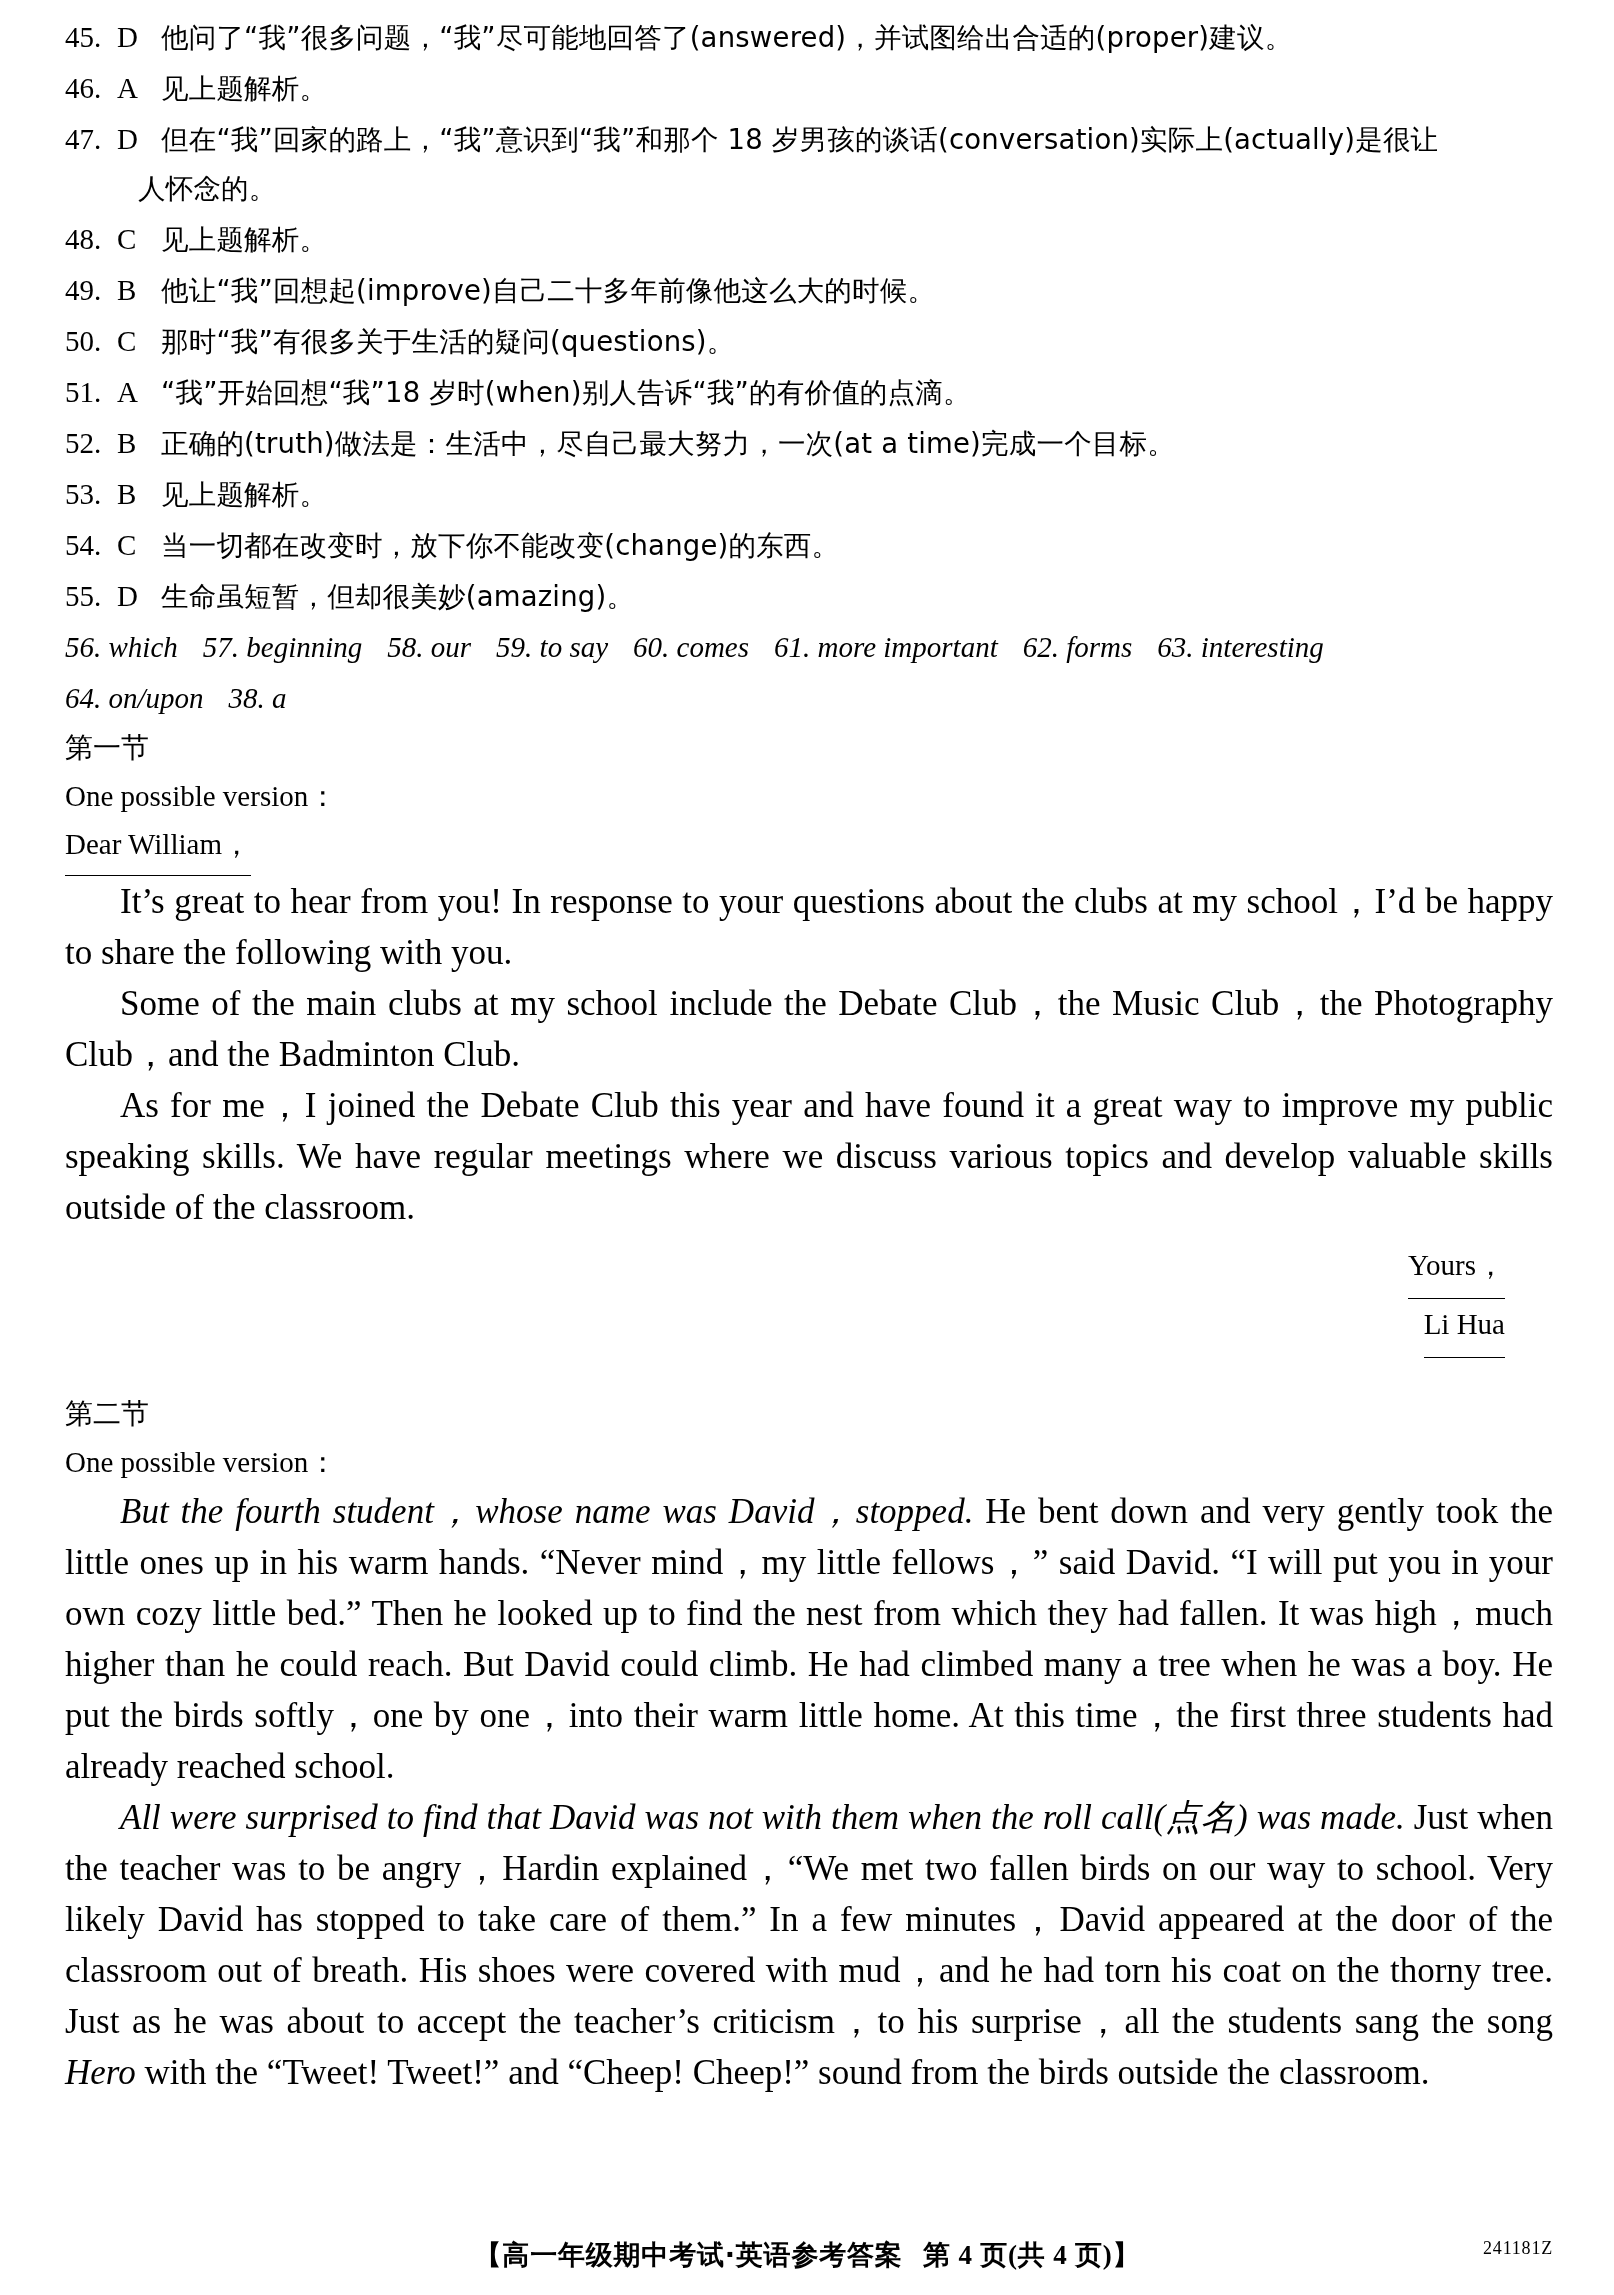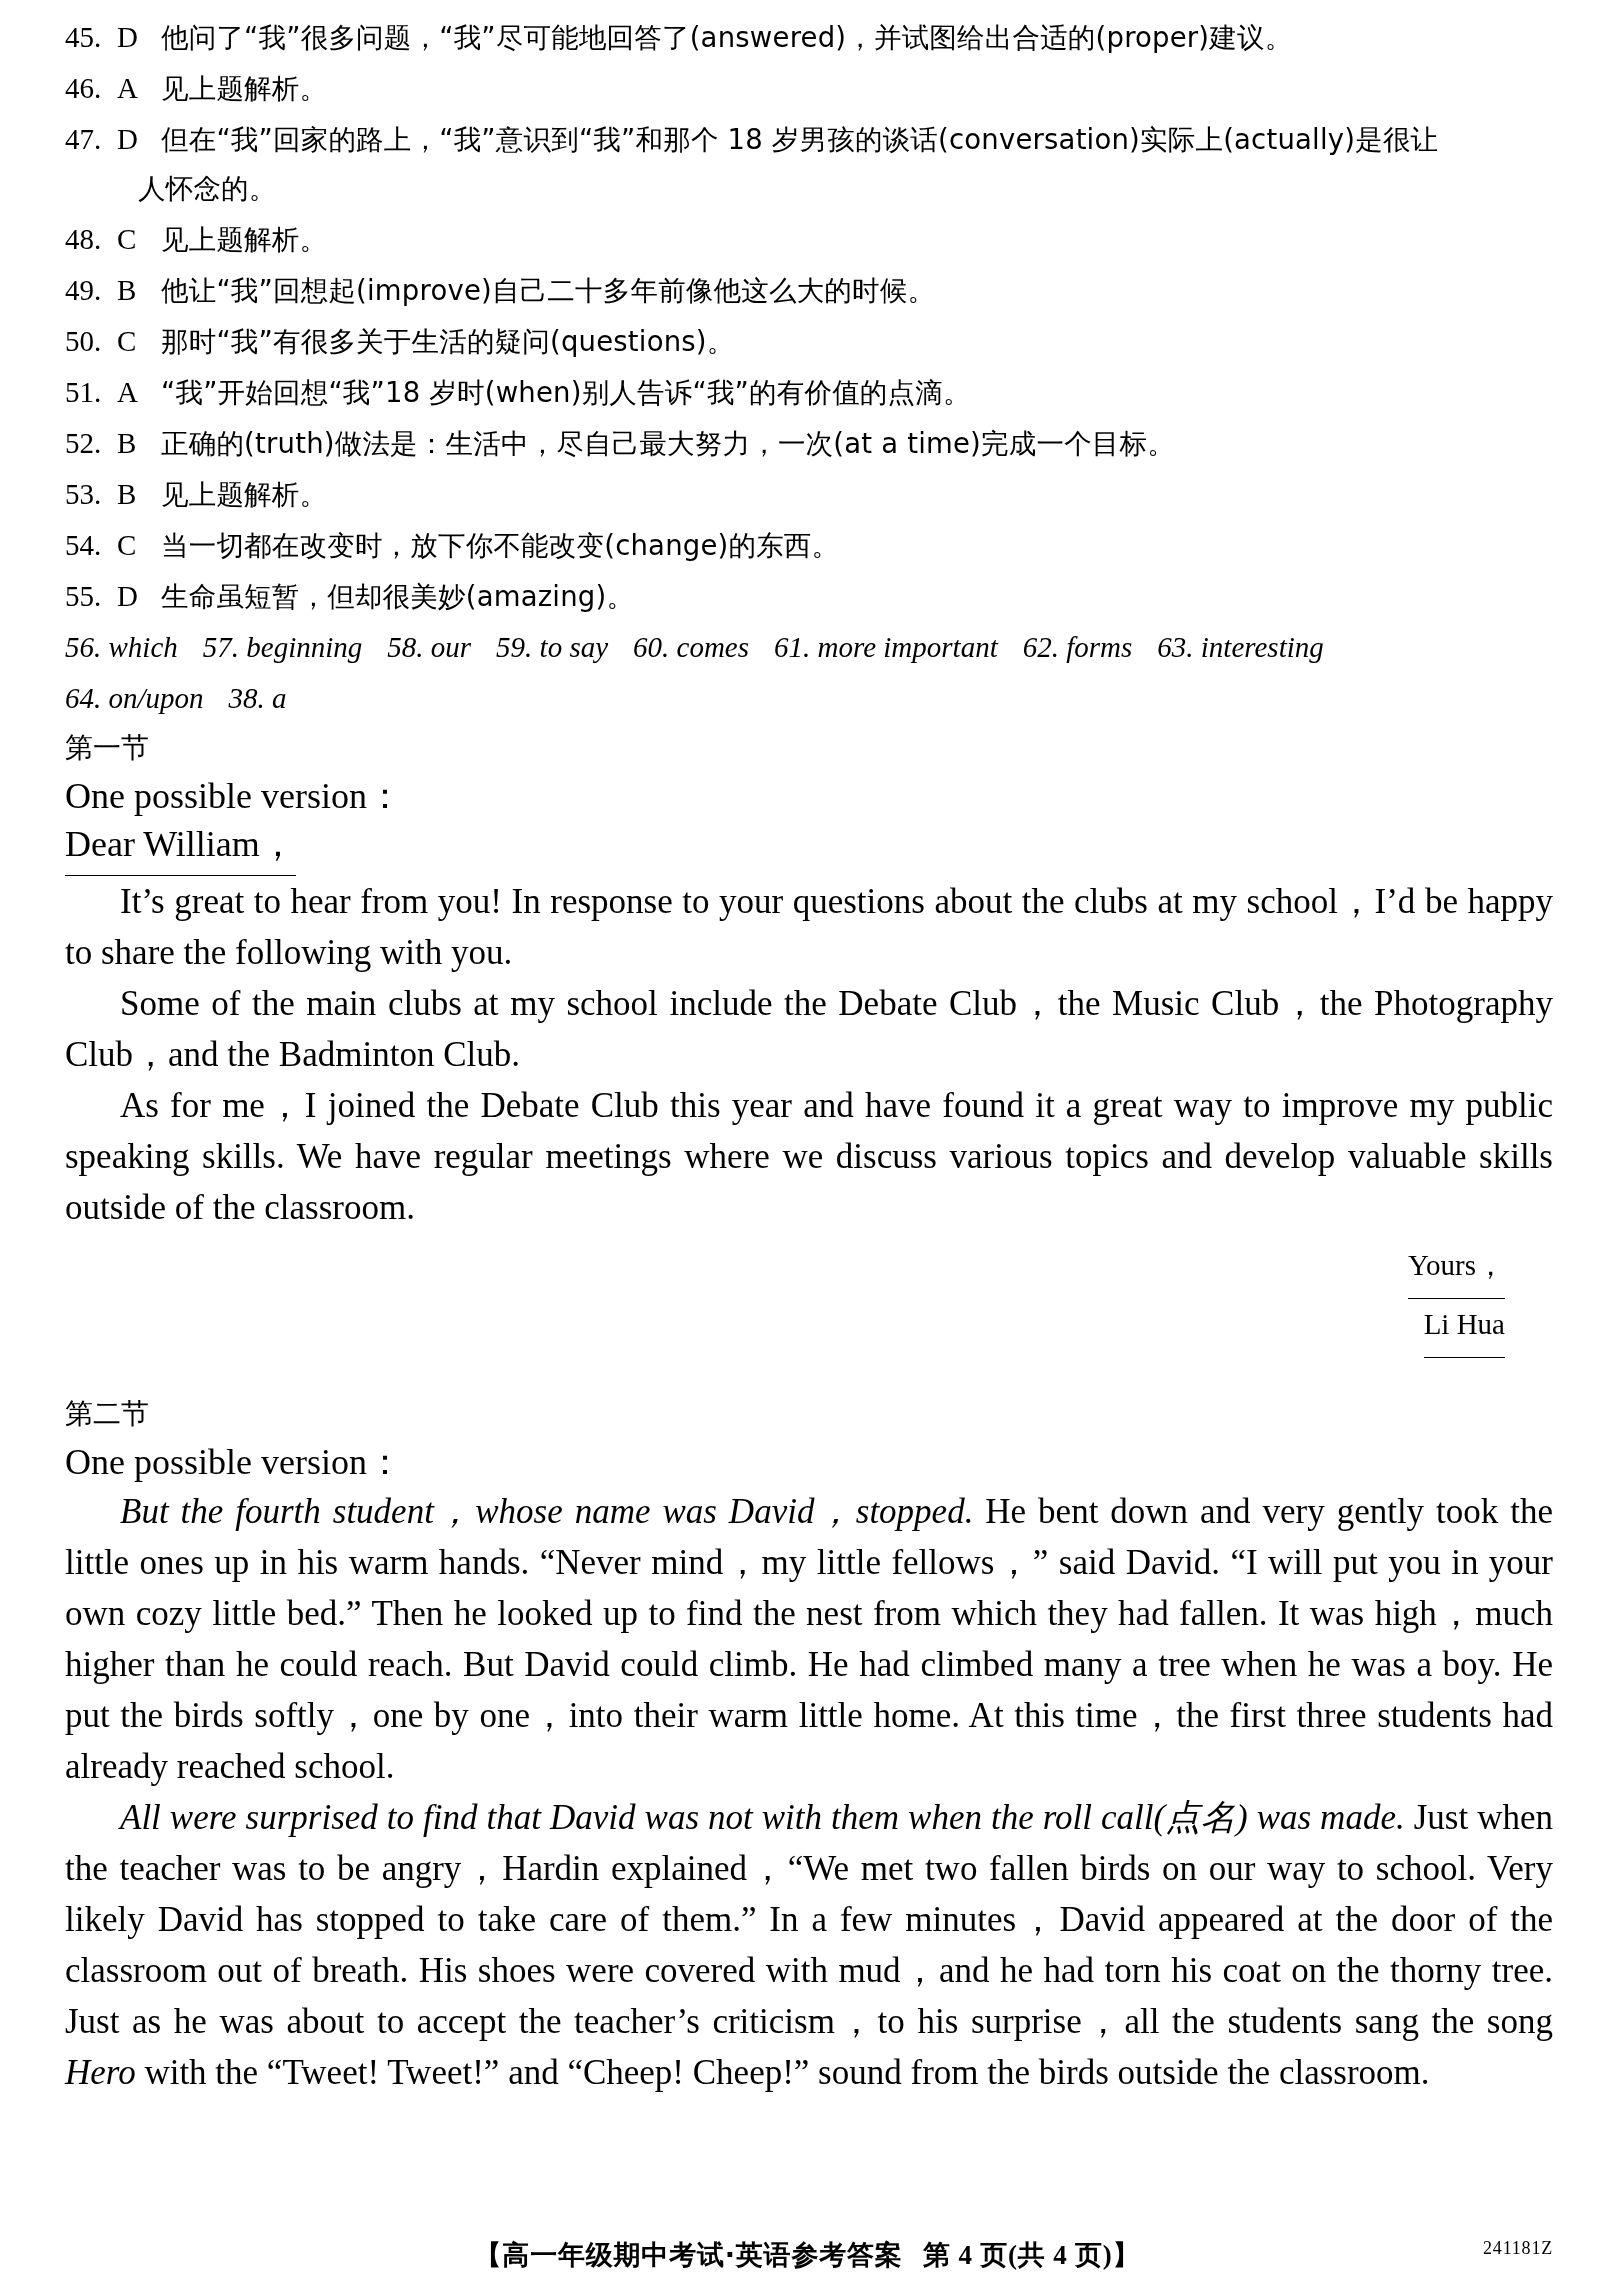--- a/index.html
+++ b/index.html
@@ -61,21 +61,21 @@
   }
   .fill-line .item { display: inline-block; margin-right: 25px; white-space: nowrap; }
 
   
   .sect-head {
     font-size: 28px;
     line-height: 48px;
     font-family: "DejaVu Sans", "Liberation Sans", sans-serif;
   }
   .plain-line {
-    font-size: 36px;
+    font-size: 29px;
     line-height: 48px;
   }
   .u-line {
     display: inline-block;
     border-bottom: 1.7px solid #000;
     padding-bottom: 7px;
   }
 
   
   .para {

